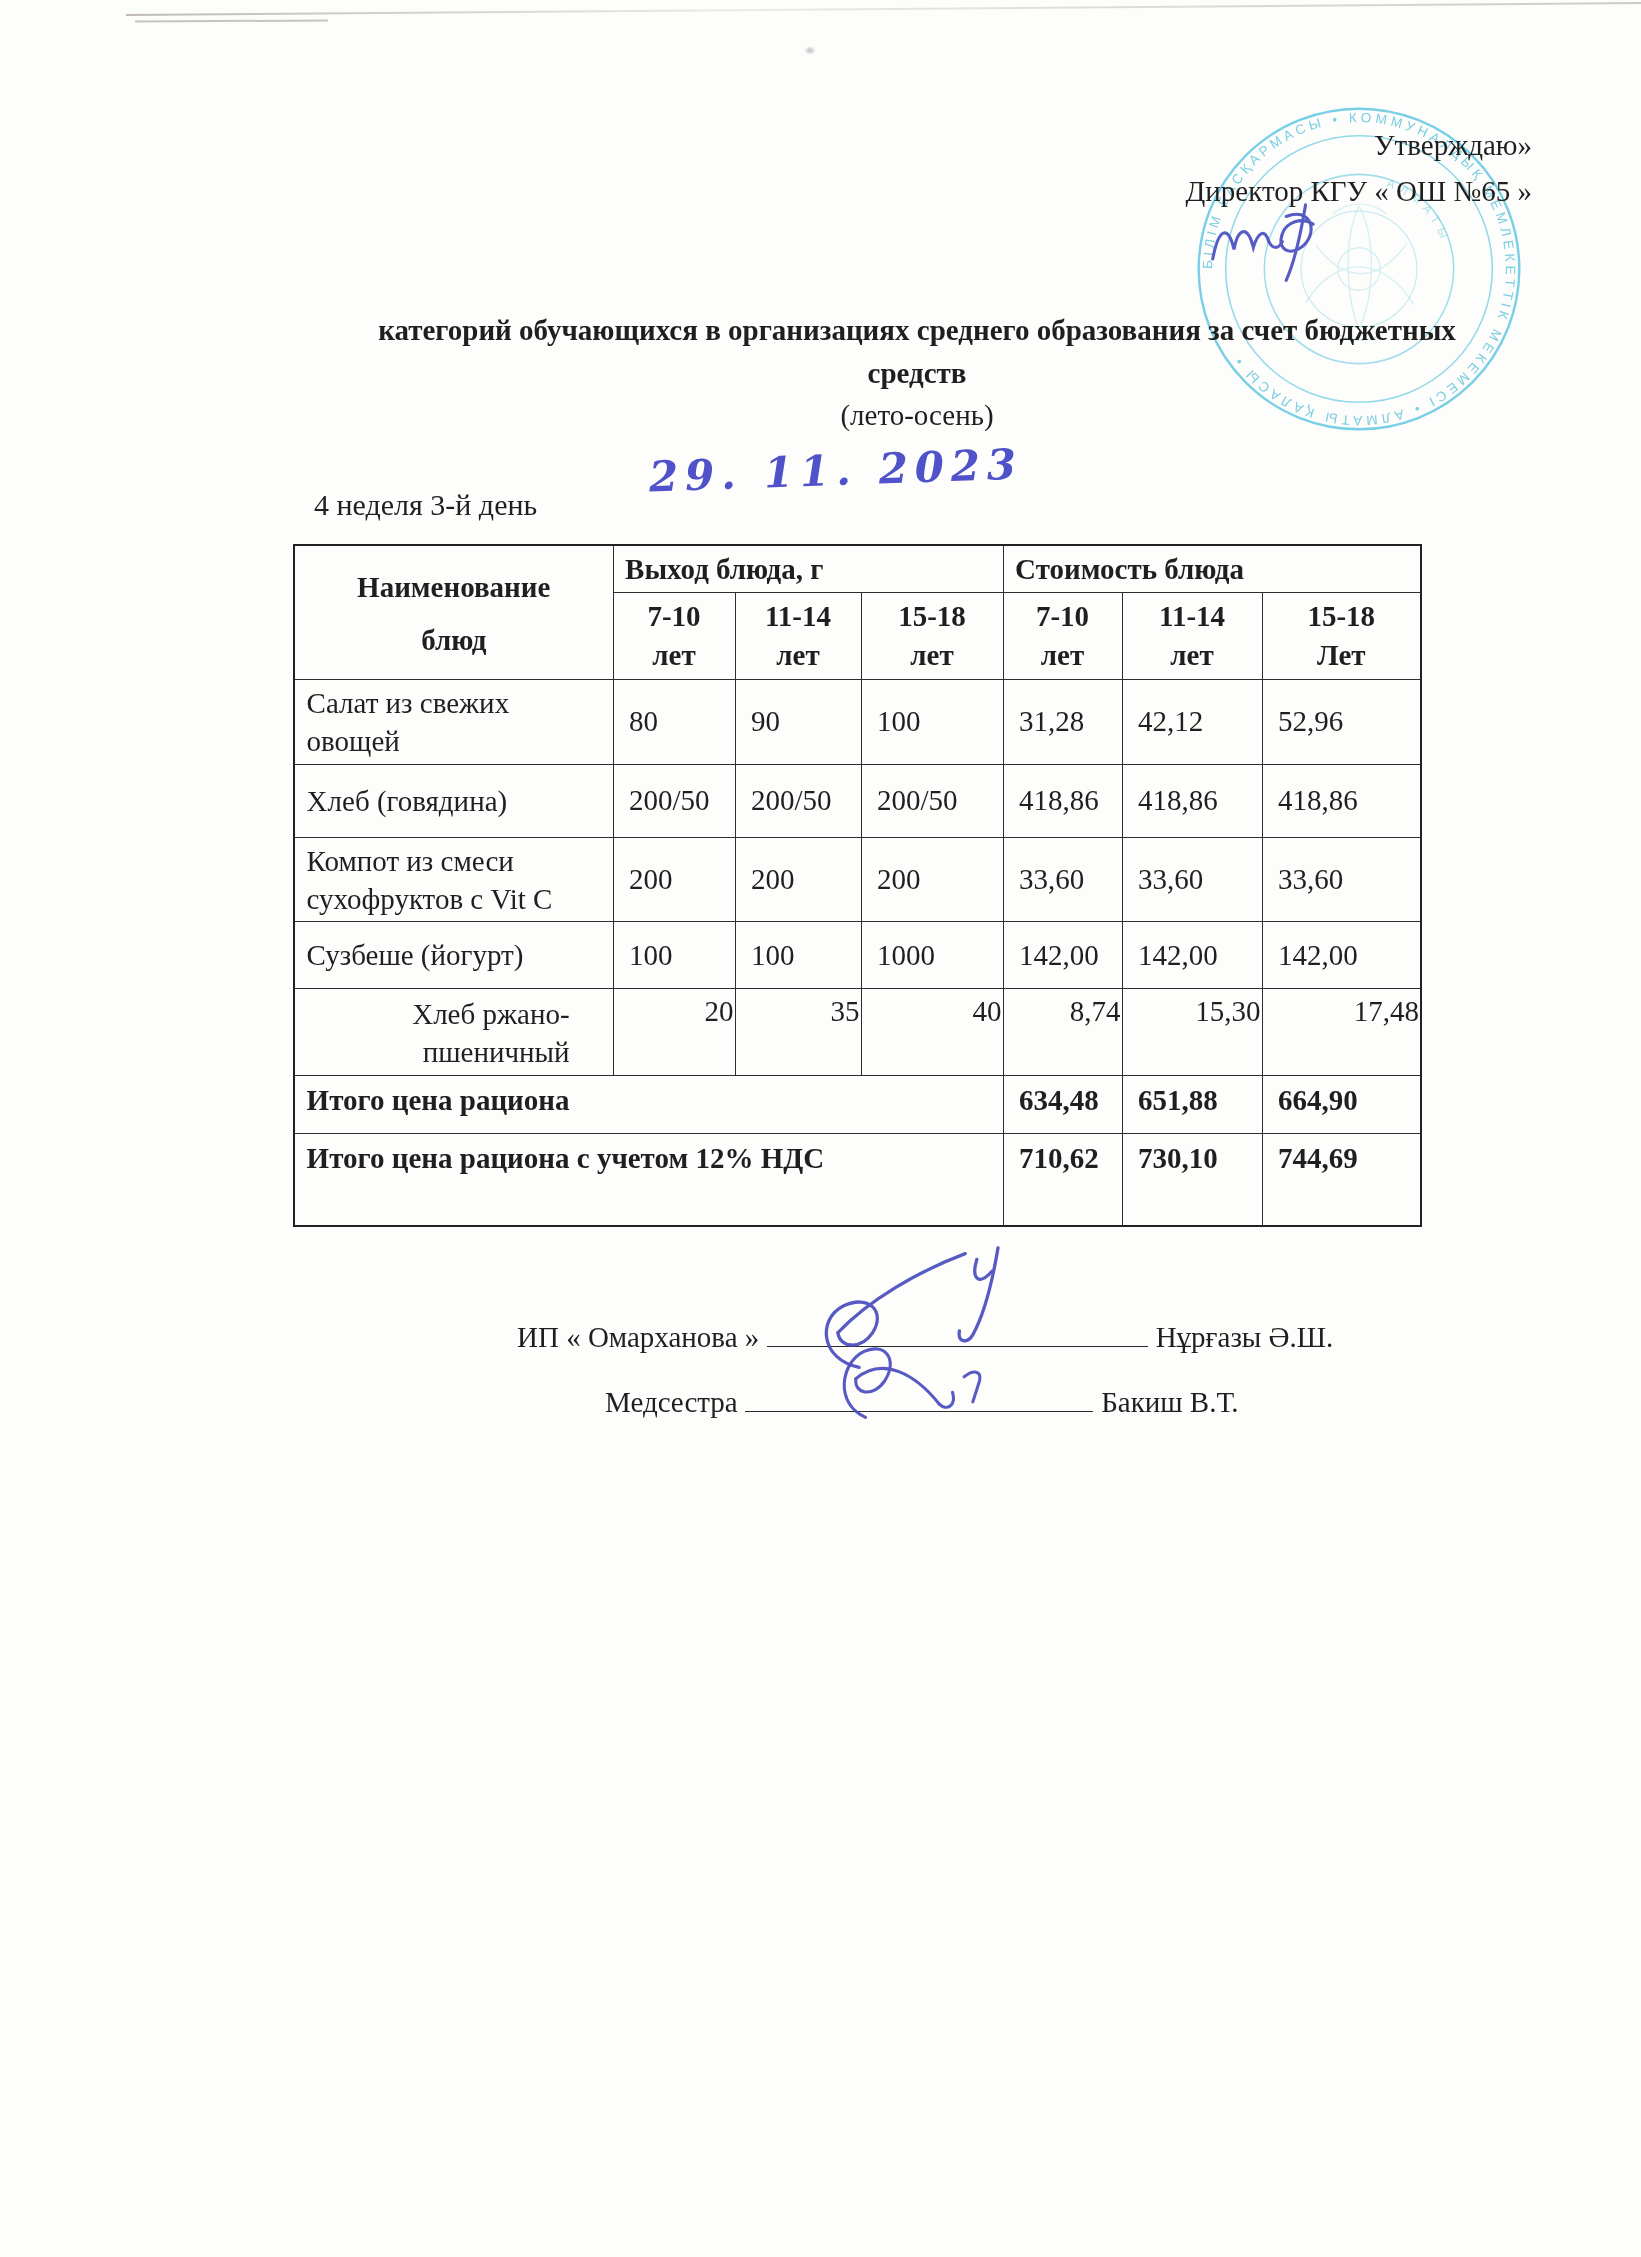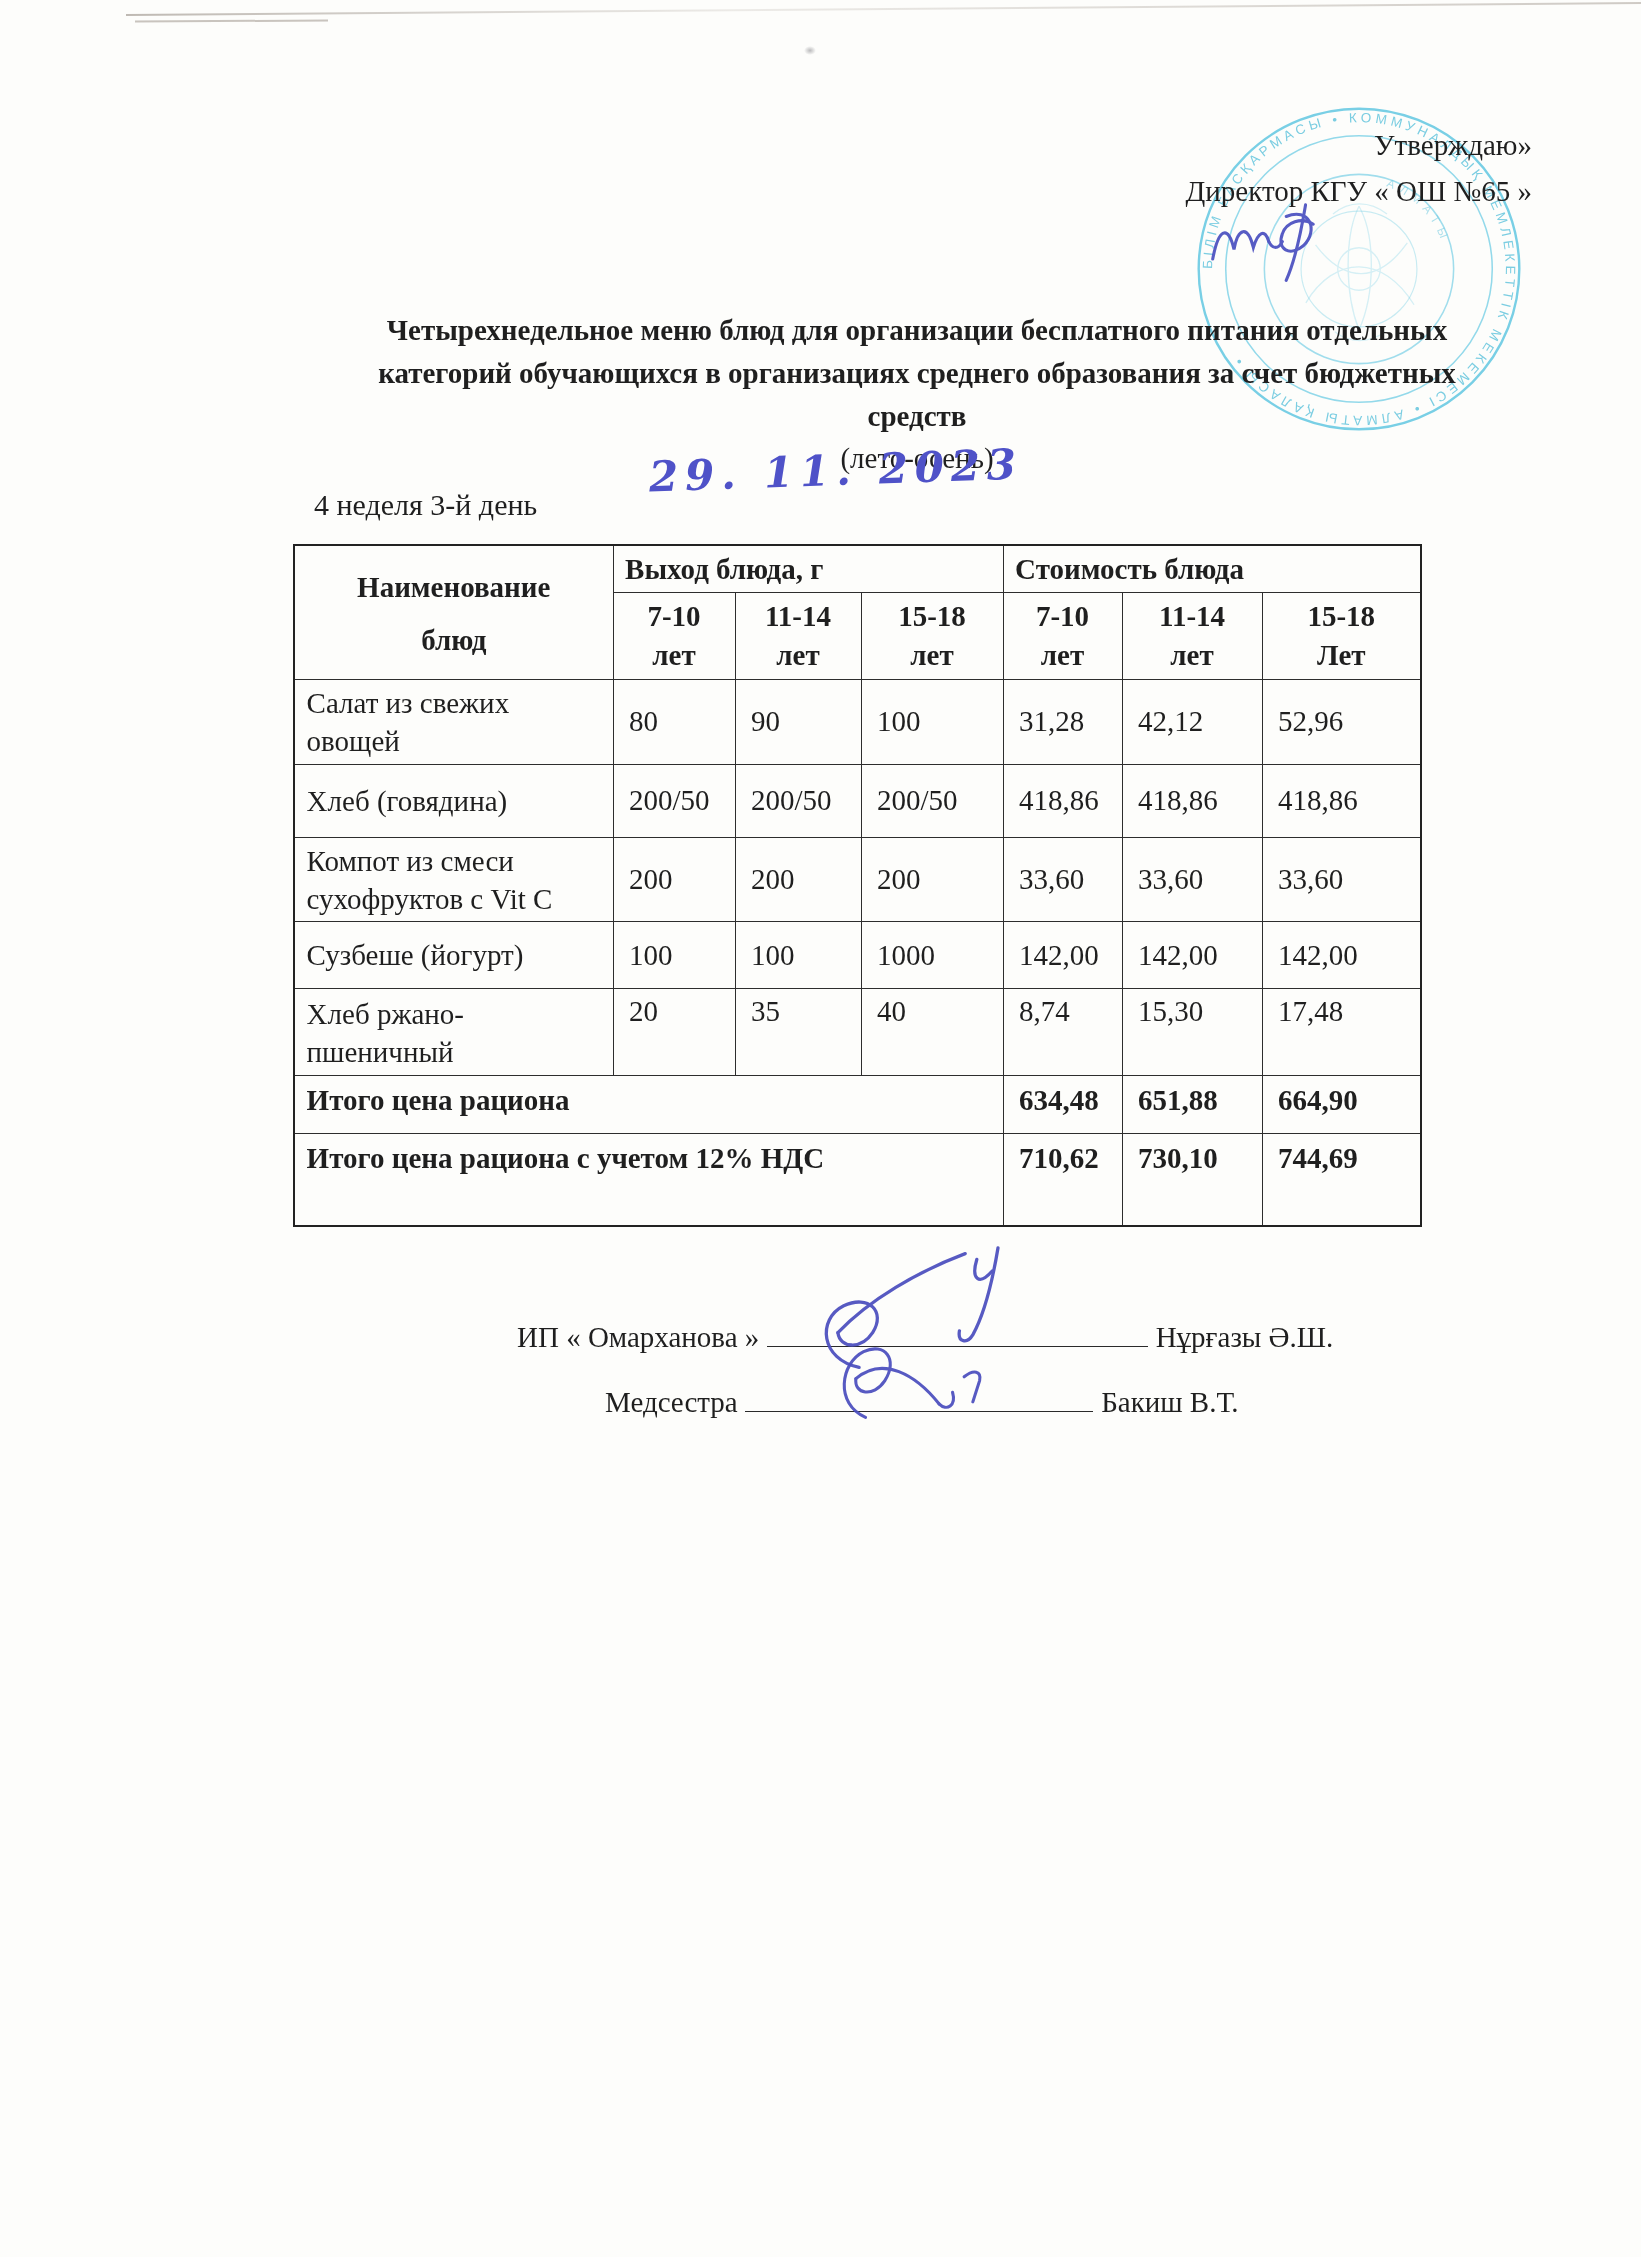--- a/index.html
+++ b/index.html
@@ -33,21 +33,21 @@
   table.menu td,table.menu th{border:1.9px solid #2d2d2d;overflow:hidden;}
   table.menu{border:2.9px solid #222;}
   th.h-name{font-weight:bold;text-align:center;vertical-align:top;padding-top:3.9px;}
   th.h-name span{display:block;width:232px;margin:11px auto;line-height:53px;text-align:center;}
   th.h-group{font-weight:bold;text-align:left;padding:1.9px 0 1.9px 11.6px;}
   th.h-sub{font-weight:bold;text-align:center;vertical-align:middle;}
   th.h-sub span{display:block;width:93px;margin:0 auto;line-height:39px;}
   td.name{padding:3.9px 9.7px 3.9px 11.6px;vertical-align:middle;}
   td.name span{display:block;max-width:263px;line-height:38px;}
   td.num{padding-left:15.4px;vertical-align:middle;}
-  tr.row-bread td{vertical-align:top;padding-top:5.8px;}
+  tr.row-bread td{vertical-align:top;padding-top:5.8px;text-align:right;}
   td.total-label{font-weight:bold;vertical-align:top;padding:7.7px 9.7px 0 11.6px;}
   td.total-num{font-weight:bold;vertical-align:top;padding:7.7px 0 0 15.4px;}
   
   .sig-row{position:absolute;font-size:29px;z-index:2;white-space:nowrap;}
   .sig-row.r1{left:517px;top:1321px;}
   .sig-row.r2{left:605px;top:1386px;}
   .sig-line{display:inline-block;border-bottom:1.9px solid #2a2a2a;height:23px;
     vertical-align:baseline;margin:0 7.7px;}
   .sig-line.w1{width:381px;}
   .sig-line.w2{width:348px;}
@@ -96,21 +96,20 @@
   <svg class="sig-svg" style="left:1205px;top:199px;" width="174" height="92" viewBox="0 0 180 95">
     <g fill="none" stroke="#4a4fc0" stroke-width="3.2" stroke-linecap="round" opacity=".92">
       <path d="M8,62 C14,30 24,26 30,52 C34,30 44,26 50,50 C55,34 62,30 66,44"></path>
       <path d="M84,18 C108,8 118,32 102,48 C88,60 74,52 80,36 C84,24 100,18 112,26"></path>
       <path d="M104,6 C100,30 94,62 84,84"></path>
       <path d="M66,44 C70,52 76,52 80,44"></path>
     </g>
   </svg>
 
   <div class="title">
-    <div>Четырехнедельное меню блюд для организации бесплатного питания отдельных</div>
     <div>категорий обучающихся в организациях среднего образования за счет бюджетных</div>
     <div>средств</div>
     <div class="subtitle">(лето-осень)</div>
   </div>
 
   <div class="week-day">4 неделя 3-й день</div>
   <div class="hand-date">29. 11. 2023</div>
 
   <table class="menu">
     <colgroup>

